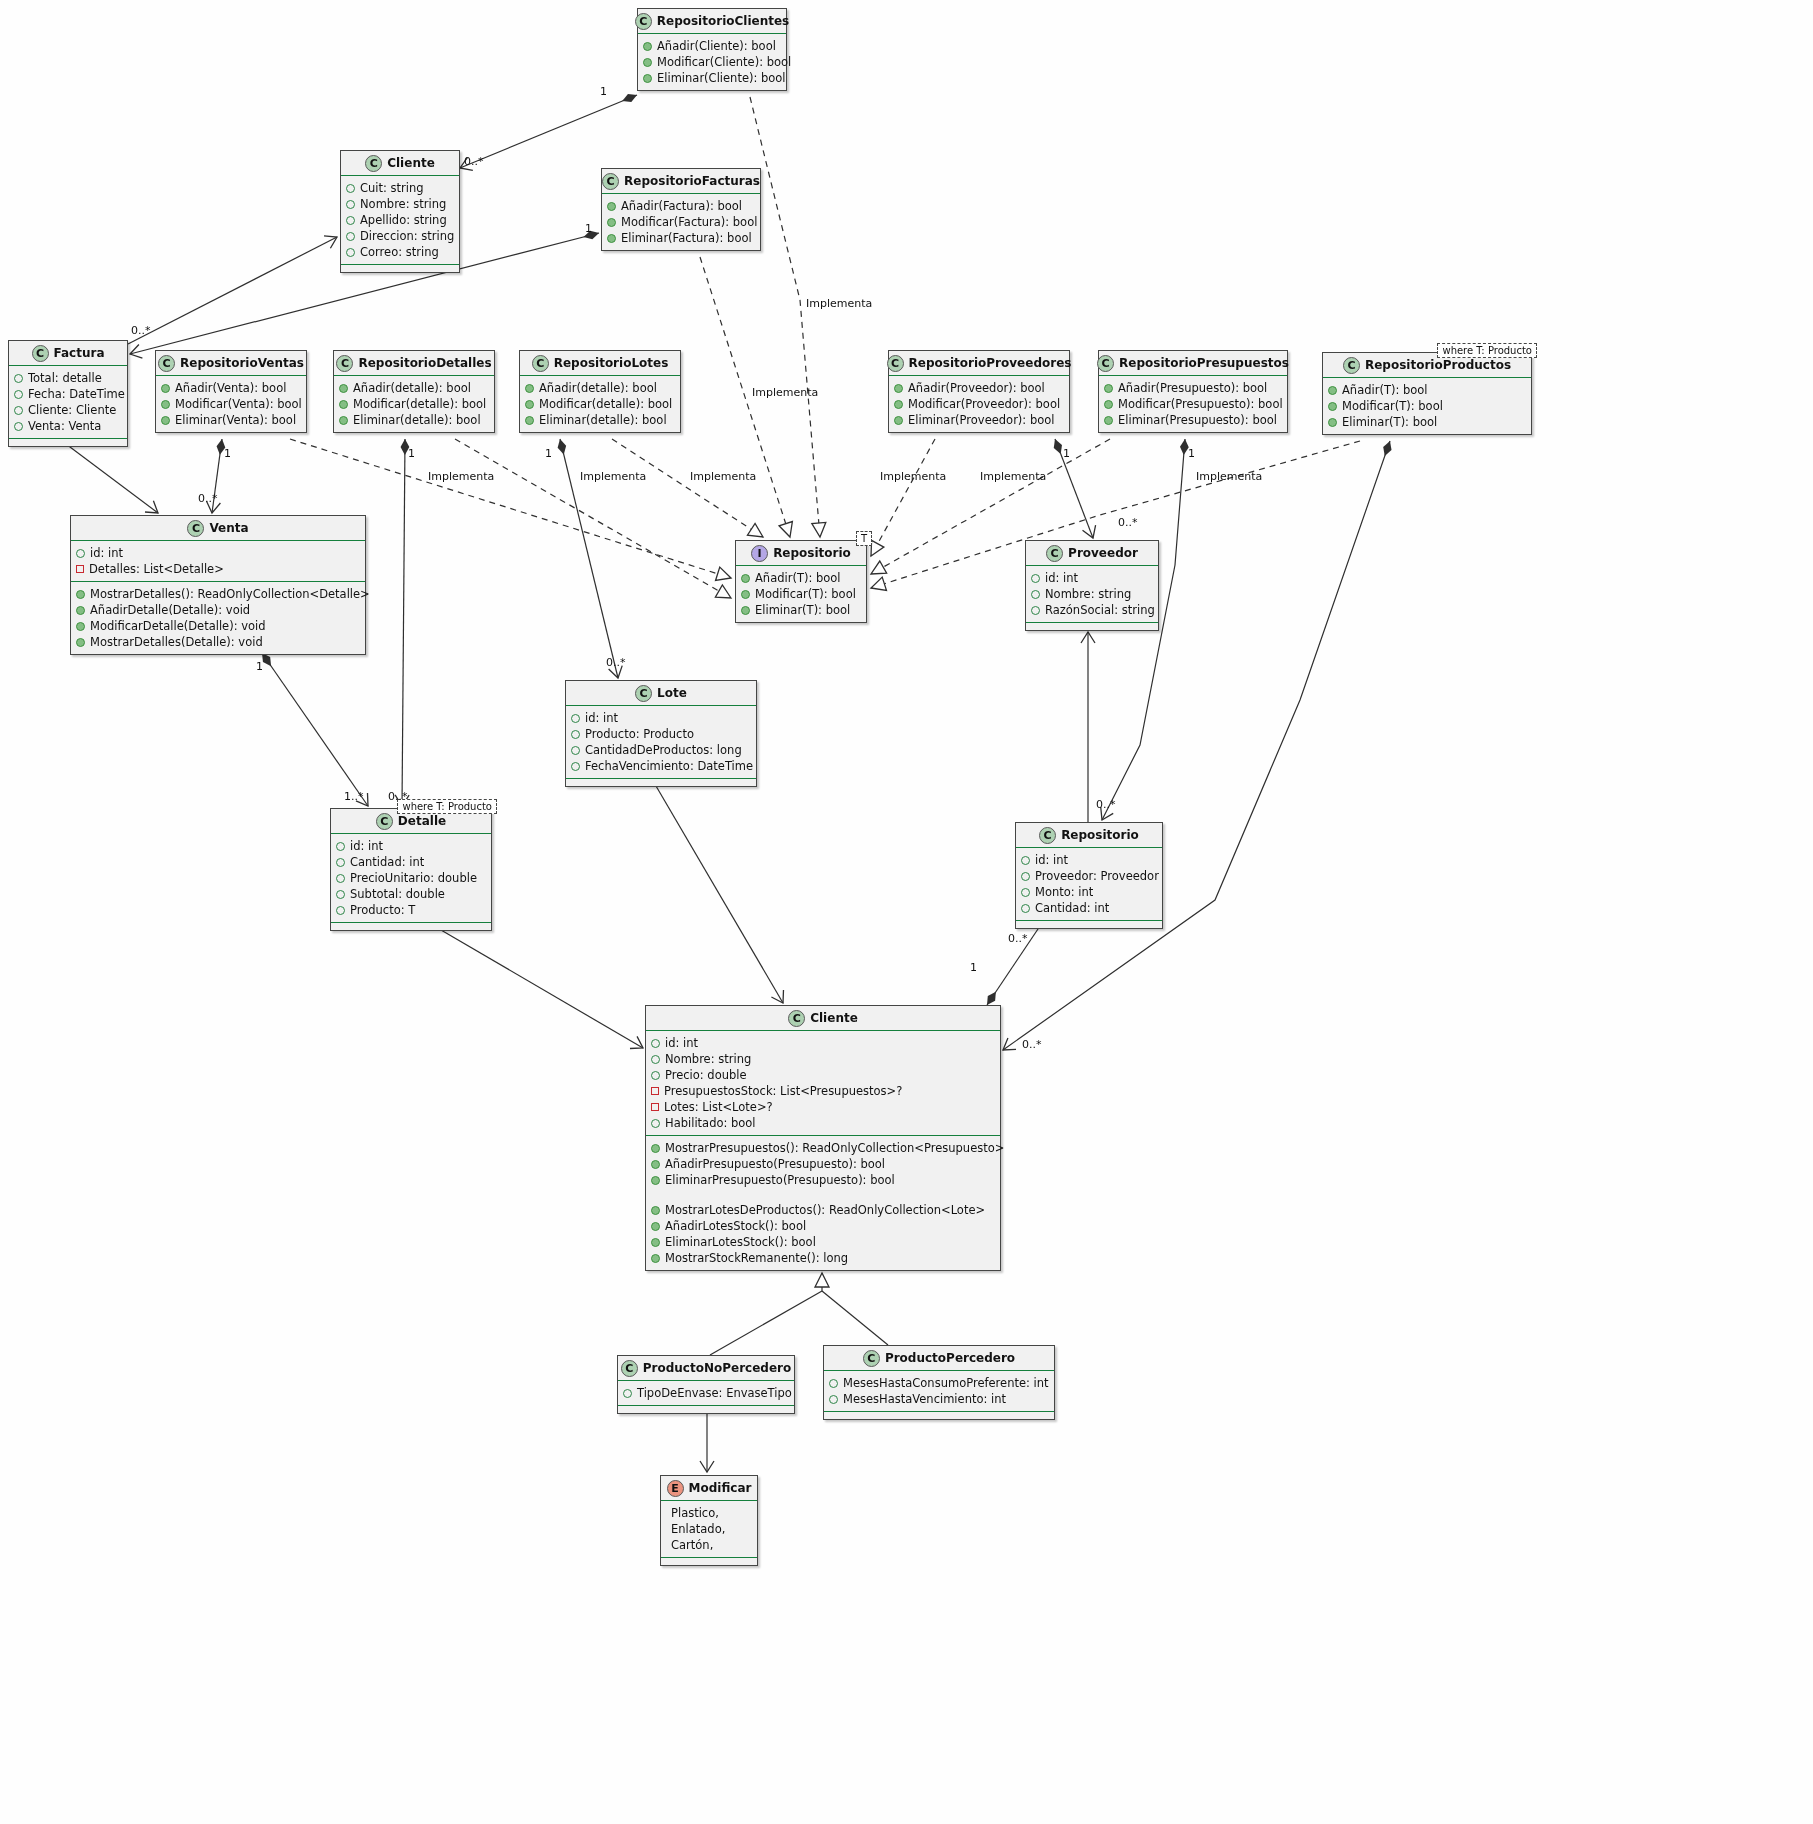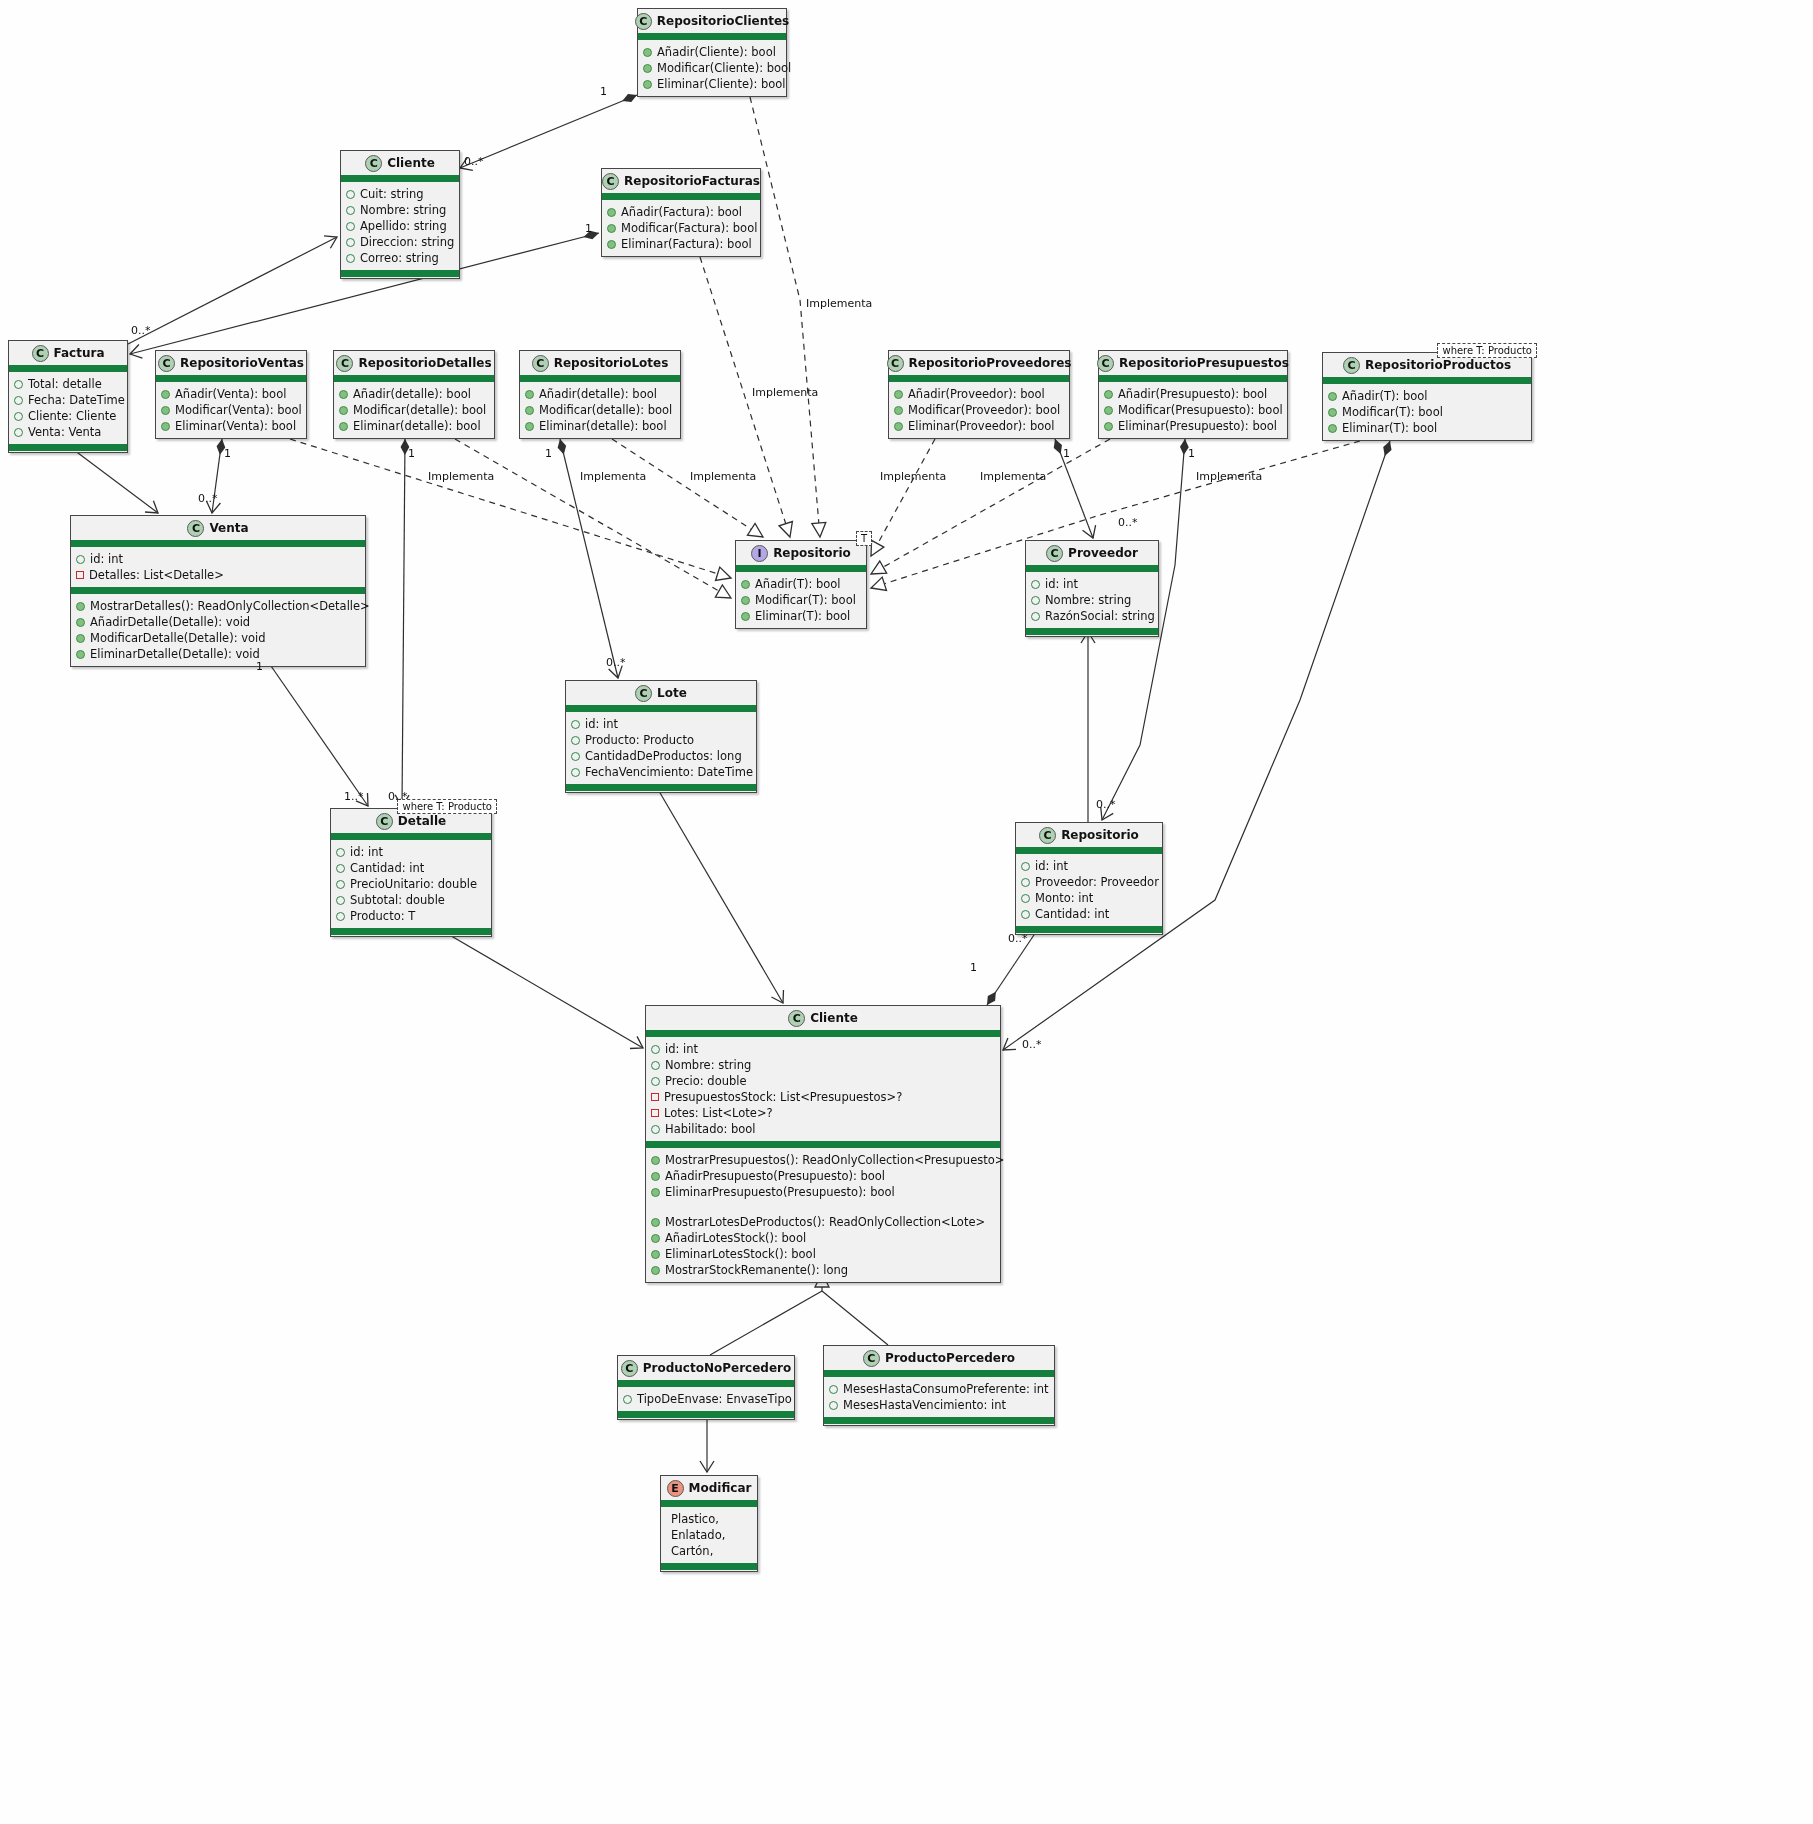--- a/index.html
+++ b/index.html
@@ -21,21 +21,21 @@
     display:inline-flex; align-items:center; justify-content:center;
     font-size:11px; font-weight:bold; flex:0 0 auto;
     border:1px solid #5A5A5A; color:#111;
   }
   .spot-class     { background:#ADD1B2; }
   .spot-interface { background:#B4A7E5; }
   .spot-enum      { background:#EB937F; }
   .cname { font-weight:bold; font-size:12px; white-space:nowrap; }
   .kind-interface .cname { }
 
-  .uml-compartment { border-top:7px solid #15803d; padding:4px 6px 4px 5px; }
+  .uml-compartment { border-top:1px solid #15803d; padding:4px 6px 4px 5px; }
   .uml-compartment.empty { height:8px; padding:0; }
   .uml-row { display:flex; align-items:center; gap:5px; height:16px; white-space:nowrap; }
   .uml-row.spacer { height:14px; }
   .mtext { white-space:nowrap; }
 
   .mi { flex:0 0 auto; display:inline-block; }
   .mi-method  { width:9px; height:9px; border-radius:50%; background:#84BE84; border:1px solid #3E9140; }
   .mi-field   { width:9px; height:9px; border-radius:50%; background:transparent; border:1.5px solid #2E8548; }
   .mi-private { width:8px; height:8px; background:#F1F1F1; border:1.5px solid #C82930; }
   .mi-none, .mi-spacer { width:0; height:0; }
@@ -351,21 +351,21 @@
         <div class="uml-row">
           <span class="mi mi-method"></span>
           <span class="mtext">AñadirDetalle(Detalle): void</span>
         </div>
         <div class="uml-row">
           <span class="mi mi-method"></span>
           <span class="mtext">ModificarDetalle(Detalle): void</span>
         </div>
         <div class="uml-row">
           <span class="mi mi-method"></span>
-          <span class="mtext">EliminarDetalle(Detalle): void</span>
+          <span class="mtext">MostrarDetalles(Detalle): void</span>
         </div>
       </div>
     </div>
     <div class="uml-class kind-class" style="left: 1025px; top: 540px; width: 134px;">
       <div class="uml-title">
         <span class="spot spot-class">C</span>
         <span class="cname">Proveedor</span>
       </div>
       <div class="uml-compartment">
         <div class="uml-row">

